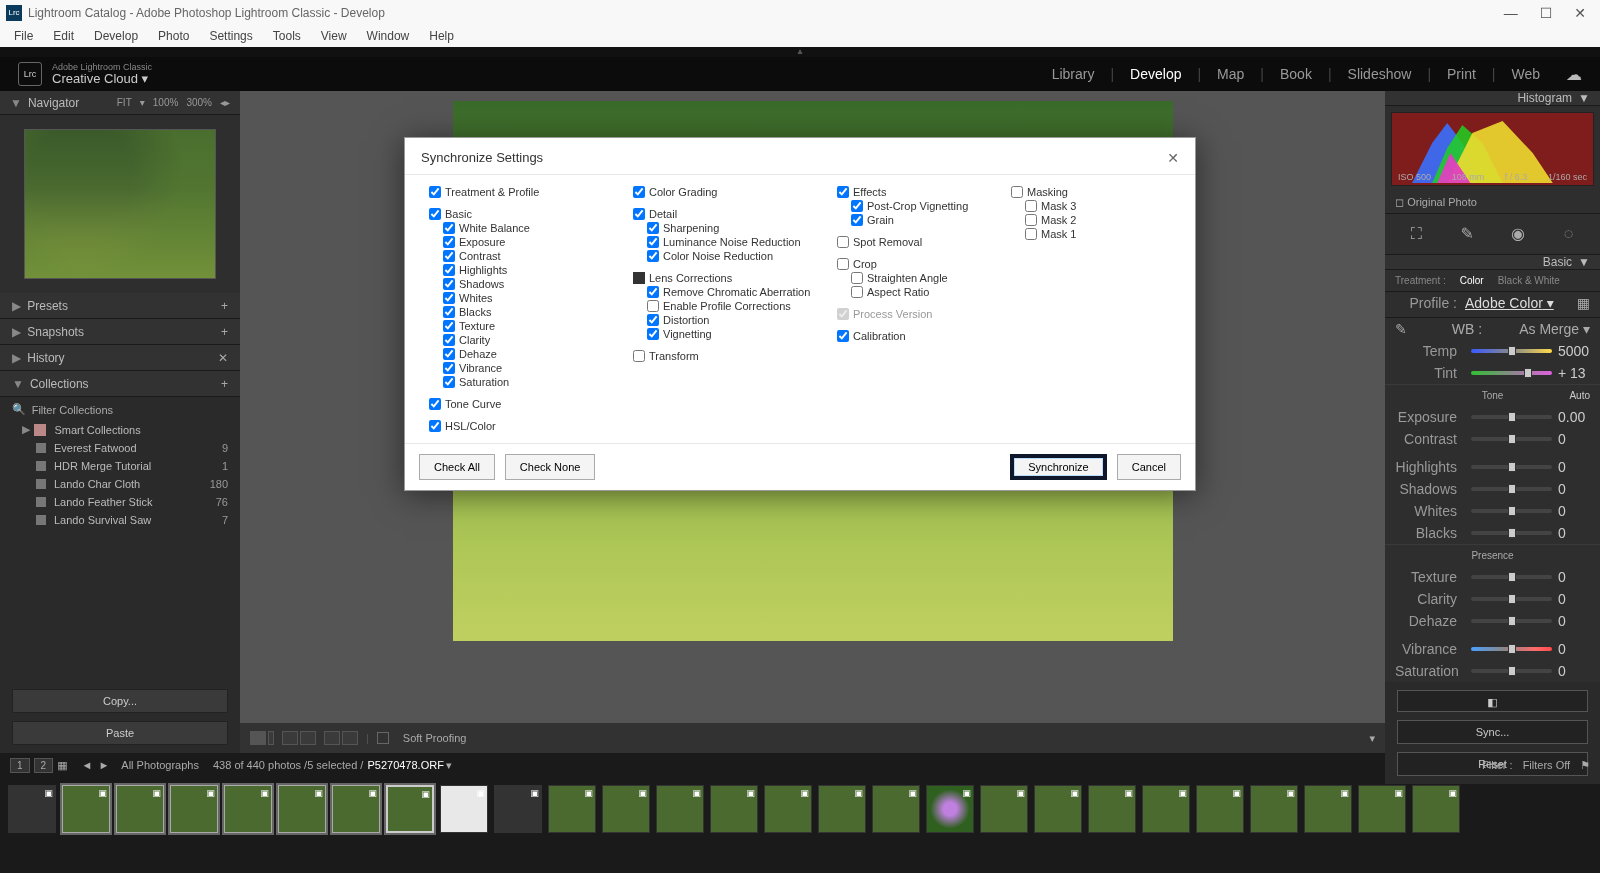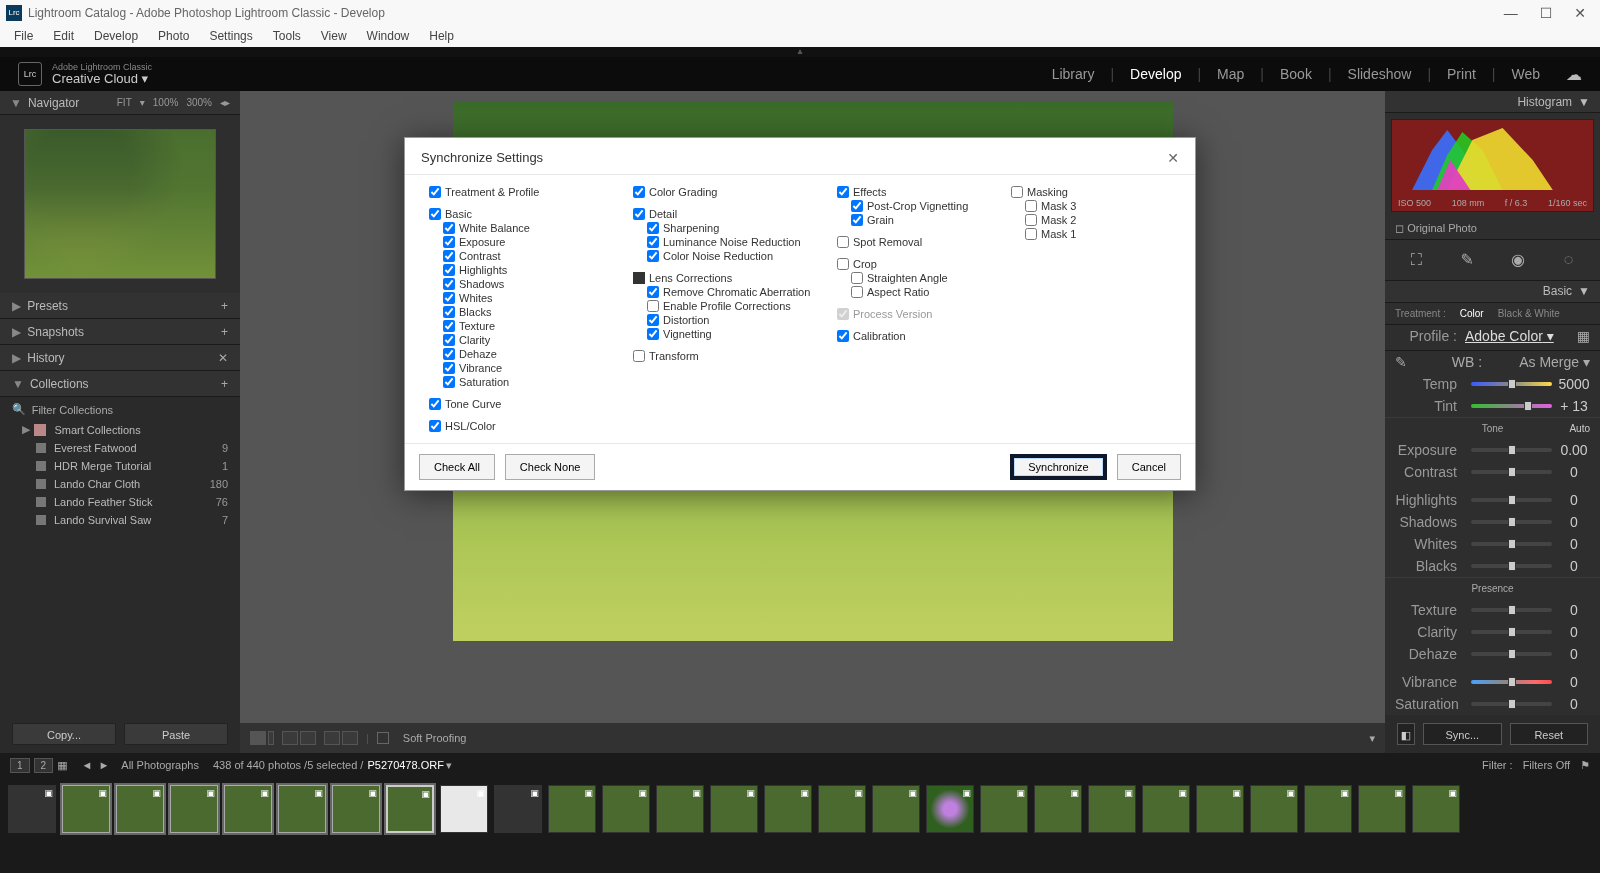--- a/index.html
+++ b/index.html
@@ -54,39 +54,39 @@
   .collections-body { background:#2a2a2a; padding:2px 0;}
   .filter-bar { display:flex; align-items:center; padding:4px 12px; color:#aaa;}
   .filter-bar .mag { margin-right:6px; color:#aaa;}
   .coll-item { padding:3px 12px 3px 36px; display:flex; align-items:center; color:#bbb;}
   .coll-item .cnt { margin-left:auto; color:#999;}
   .coll-item .box { width:10px; height:10px; background:#777; margin-right:8px; display:inline-block;}
   .coll-item .smart { width:12px;height:12px; background:#b88; margin-right:8px; }
   .coll-item.tree { padding-left:22px; }
   .coll-item .tree-tri { margin-right:4px; color:#888;}
   .leftpanel .spacer { flex:1; background:#2a2a2a;}
-  .btn-row { display:flex; gap:8px; padding:8px 12px; background:#2a2a2a;}
+  .btn-row { display:flex; gap:8px; padding:8px 12px; background:#2a2a2a;flex-direction:column;}
   .lbtn { flex:1; height:22px; background:#3a3a3a; color:#ccc; text-align:center; line-height:22px; border:1px solid #222; font-size:11px;}
   .center { flex:1; background:#555; position:relative; display:flex; flex-direction:column;}
   .canvas-wrap { flex:1; display:flex; align-items:flex-start; justify-content:center; padding-top:10px; position:relative;}
   .canvas { width:720px; height:540px; background: linear-gradient(180deg, #3b6b2a 0%, #5a8a3a 35%, #a0c050 70%, #c0d060 100%); position:relative; }
   .center-toolbar { height:30px; background:#323232; display:flex; align-items:center; padding:0 10px; gap:8px; color:#aaa;}
   .center-toolbar .sq-group { display:flex; gap:2px; }
   .center-toolbar .sq { width:16px; height:14px; border:1px solid #555; background:#3a3a3a;}
   .center-toolbar .sq.active { background:#555;}
   .chk { width:12px; height:12px; border:1px solid #666; display:inline-block; margin-right:6px;}
   .histogram { height:100px; background:#7f1d1d; margin:6px; position:relative; border:1px solid #222;}
   .hist-svg { width:100%; height:70px; }
   .hist-info { position:absolute; bottom:3px; left:6px; right:6px; display:flex; justify-content:space-between; font-size:9px; color:#aaa;}
   .orig-photo { padding:4px 10px; color:#aaa; border-bottom:1px solid #1a1a1a;}
   .tool-row { display:flex; justify-content:space-around; padding:8px 6px; border-bottom:1px solid #1a1a1a;}
   .tool-row .ticon { width:24px; height:24px; color:#aaa; text-align:center; line-height:24px; font-size:16px;}
   .lab-row { display:flex; align-items:center; padding:3px 10px; color:#aaa; font-size:14px;}
   .lab-row .lab { width:62px; text-align:right; margin-right:8px; color:#999;}
-  .lab-row .val { margin-left:auto; color:#ccc; width:32px; text-align:center;}
+  .lab-row .val { margin-left:auto; color:#ccc; width:32px; text-align:left;}
   .slider { flex:1; height:4px; background:#444; margin:0 6px; position:relative; border-radius:2px;}
   .slider.grad-temp { background: linear-gradient(90deg,#3a5aff 0%, #888 50%, #ffda4a 100%);}
   .slider.grad-tint { background: linear-gradient(90deg,#30c030 0%, #888 50%, #e060e0 100%);}
   .slider.grad-vib { background: linear-gradient(90deg,#4aa0ff 0%, #888 40%, #ff6a6a 80%, #ff4a4a 100%);}
   .slider .thumb { position:absolute; top:-3px; left:50%; width:8px; height:10px; background:#ccc; transform:translateX(-50%);}
   .slider .thumb.right { left:70%;}
   .treat-row { padding:5px 10px; display:flex; gap:14px; color:#888; font-size:10px; border-bottom:1px solid #1a1a1a;}
   .treat-row .t-active { color:#fff;}
   .group-head { padding:5px 10px; color:#aaa; text-align:center; font-size:10px; border-top:1px solid #3a3a3a; position:relative;}
   .group-head .auto { position:absolute; right:10px; color:#ccc;}

